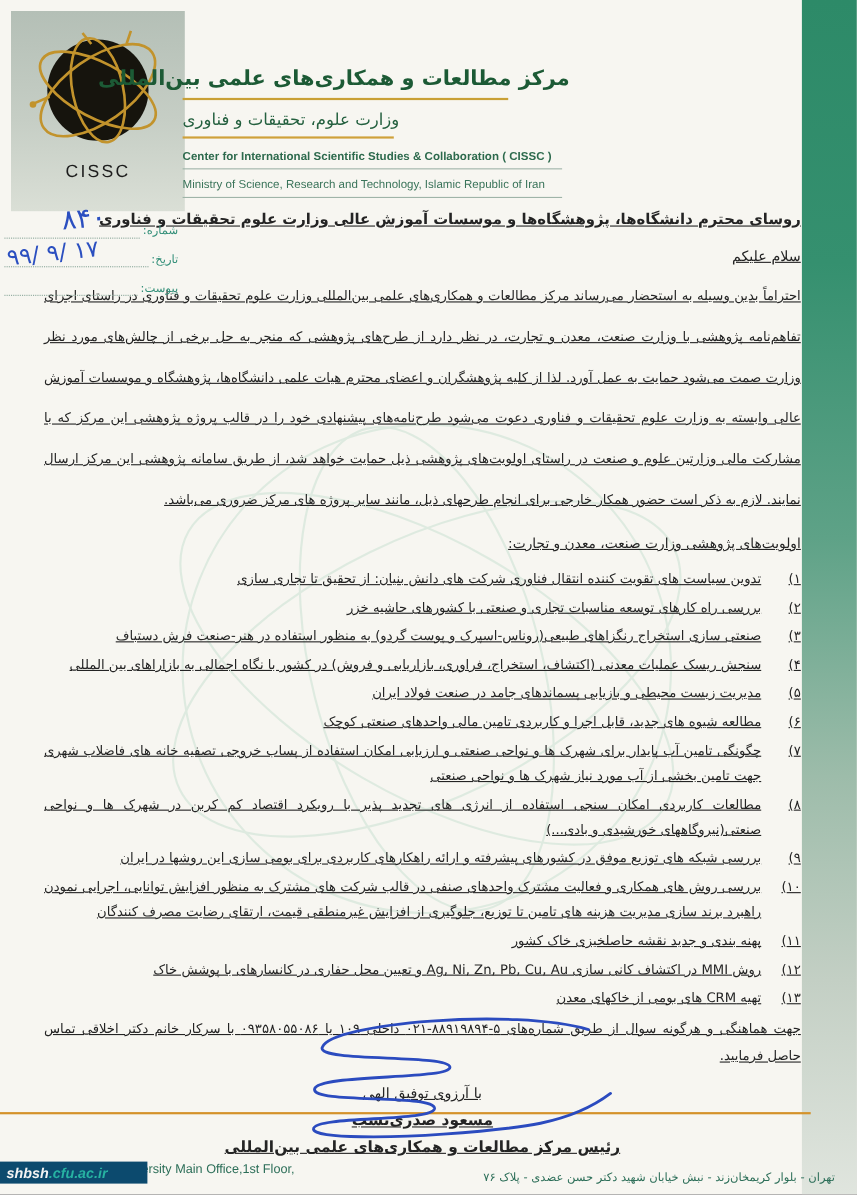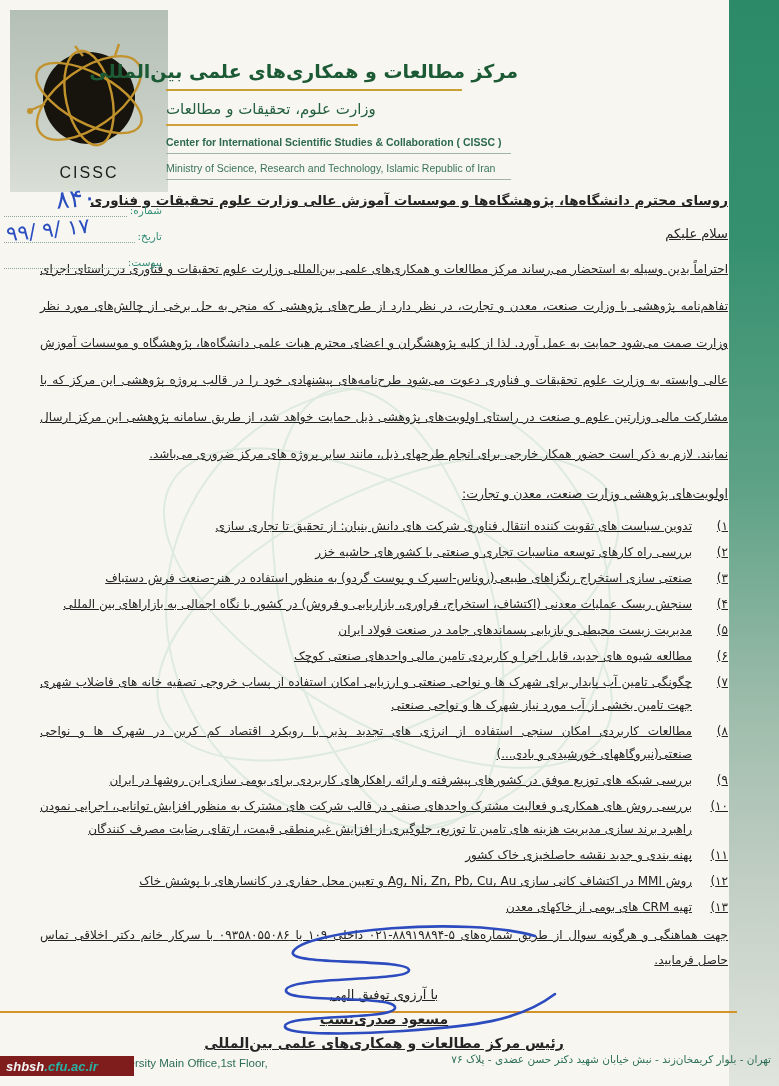--- a/index.html
+++ b/index.html
@@ -6,21 +6,21 @@
   .page{position:relative;width:779px;height:1086px;background:#f7f6f1;overflow:hidden;
         font-family:"DejaVu Sans",sans-serif;color:#242424;margin:0 auto;}
   
   .greenbar{position:absolute;top:0;right:0;width:50px;height:1086px;z-index:0;
     background:linear-gradient(180deg,#2d8a68 0%,#35906f 22%,#5ea287 45%,#9dbcaa 65%,#c3cfc4 82%,#e0e5de 100%);}
   
   .watermark-globe{position:absolute;left:128px;top:358px;z-index:0;opacity:.20;}
   
   .logo-box{position:absolute;left:10px;top:10px;width:158px;height:182px;z-index:1;
     background:linear-gradient(180deg,#b4bfb6 0%,#c6cec5 55%,#dadfd6 100%);
-    display:flex;flex-direction:column;align-items:center;justify-content:flex-start;padding-top:28px;box-sizing:border-box;}
+    display:flex;flex-direction:column;align-items:center;justify-content:flex-start;padding-top:12px;box-sizing:border-box;}
   .logo-caption{font-family:"Liberation Sans",sans-serif;font-size:16px;letter-spacing:2px;color:#1c1c1c;margin-top:0px;}
   
   .header-block{position:absolute;left:166px;top:60px;width:352px;z-index:1;}
   .org-fa{direction:rtl;text-align:right;font-size:19px;font-weight:bold;color:#1c5a35;white-space:nowrap;}
   .hr-gold-1{width:296px;height:2px;background:#c9a035;margin:7px 0 9px 0;}
   .ministry-fa{direction:rtl;text-align:left;font-size:15px;color:#24603f;white-space:nowrap;}
   .hr-gold-2{width:192px;height:2px;background:#cfa13a;margin:6px 0 10px 0;}
   .org-en{font-family:"Liberation Sans",sans-serif;font-size:10.5px;font-weight:bold;color:#2d6a4d;white-space:nowrap;}
   .hr-gray-1{width:345px;height:1px;background:#9fb4a8;margin:5px 0 8px 0;}
   .ministry-en{font-family:"Liberation Sans",sans-serif;font-size:10.5px;color:#3a745a;white-space:nowrap;}
@@ -50,23 +50,23 @@
   .signer-title{font-size:14px;font-weight:bold;margin-top:8px;}
   
   .signature{position:absolute;left:233px;top:924px;z-index:3;}
   
   .footer-divider{position:absolute;left:0;top:1011px;width:737px;height:2px;background:#d4922a;z-index:2;}
   .footer-en{position:absolute;left:8px;top:1019px;width:380px;z-index:2;
     font-family:"Liberation Sans",sans-serif;font-size:11.5px;color:#2c6e58;line-height:1.55;white-space:pre-wrap;}
   .footer-en p{margin:0;}
   .footer-fa{position:absolute;right:8px;top:1017px;width:400px;z-index:2;direction:rtl;text-align:right;
     font-size:10.5px;color:#2c6e58;line-height:1.6;white-space:pre-wrap;}
-  .footer-fa p{margin:0;}
-  
-  .wm-strip{position:absolute;left:0;top:1056px;width:134px;height:20px;background:#7f1d1d;z-index:4;
+  .footer-fa p{margin:12px;}
+  
+  .wm-strip{position:absolute;left:0;top:1056px;width:134px;height:20px;background:#0c4a6e;z-index:4;
     display:flex;align-items:center;padding-left:6px;box-sizing:border-box;
     font-family:"Liberation Sans",sans-serif;font-style:italic;font-size:13px;}
   .wm-bold{color:#f3f3f3;font-weight:bold;}
   .wm-rest{color:#27b3a2;font-weight:bold;}
 </style>
 </head>
 <body>
 
 <div class="page">
 
@@ -92,21 +92,21 @@
       </g>
       <circle cx="7" cy="73" r="3" fill="#c2932c"></circle>
       <path d="M 52 8 L 60 18 M 96 6 L 92 18" stroke="#c2932c" stroke-width="2.4" fill="none"></path>
     </svg>
     <div class="logo-caption">CISSC</div>
   </div>
 
   <div class="header-block">
     <div class="org-fa">مرکز مطالعات و همکاری‌های علمی بین‌المللی</div>
     <div class="hr-gold-1"></div>
-    <div class="ministry-fa">وزارت علوم، تحقیقات و مطالعات</div>
+    <div class="ministry-fa">وزارت علوم، تحقیقات و فناوری</div>
     <div class="hr-gold-2"></div>
     <div class="org-en">Center for International Scientific Studies &amp; Collaboration ( CISSC )</div>
     <div class="hr-gray-1"></div>
     <div class="ministry-en">Ministry of Science, Research and Technology, Islamic Republic of Iran</div>
     <div class="hr-gray-2"></div>
   </div>
 
   <div class="meta-block">
     <div class="meta-row">
       <span class="meta-label">شماره:</span>

